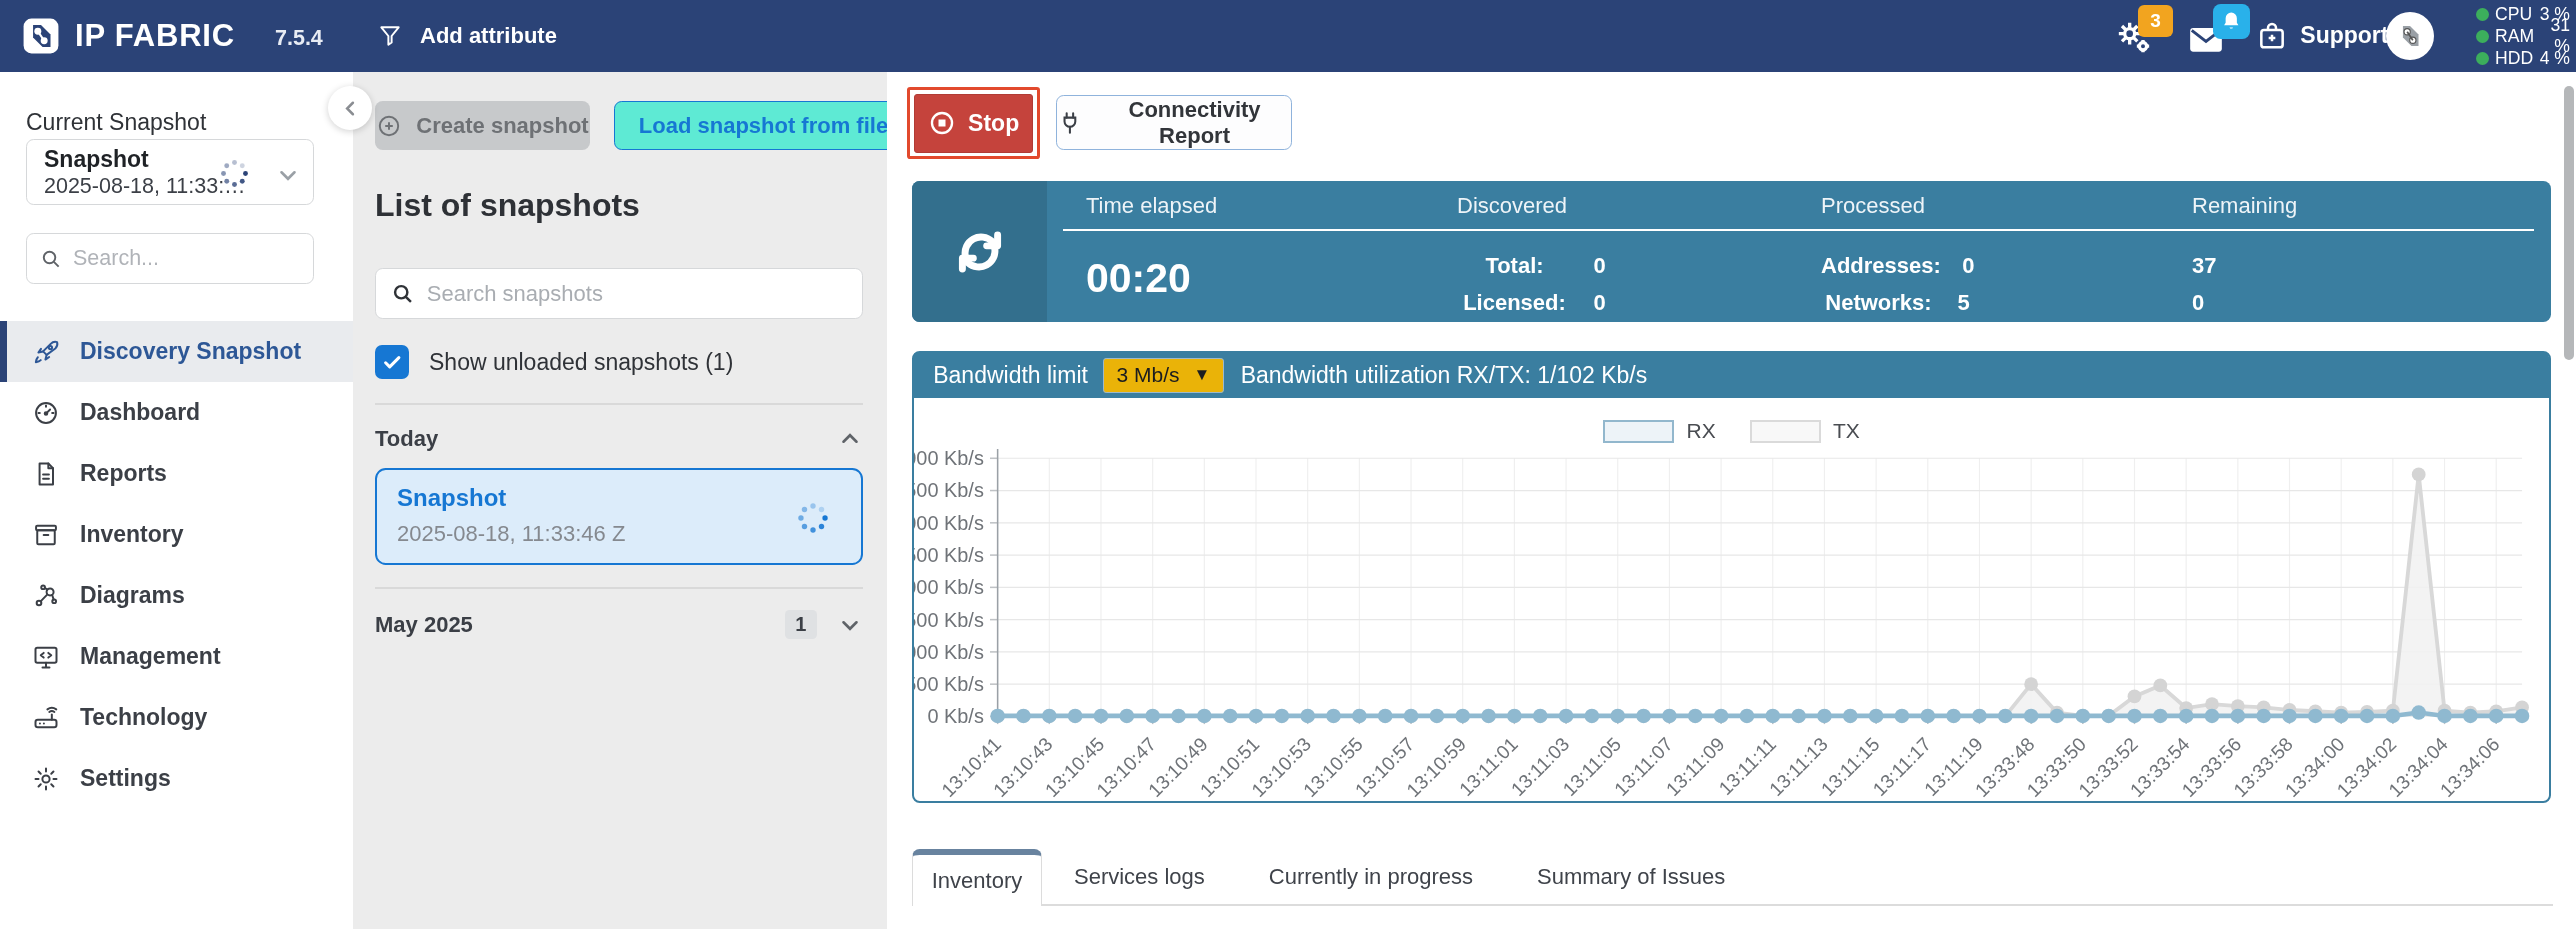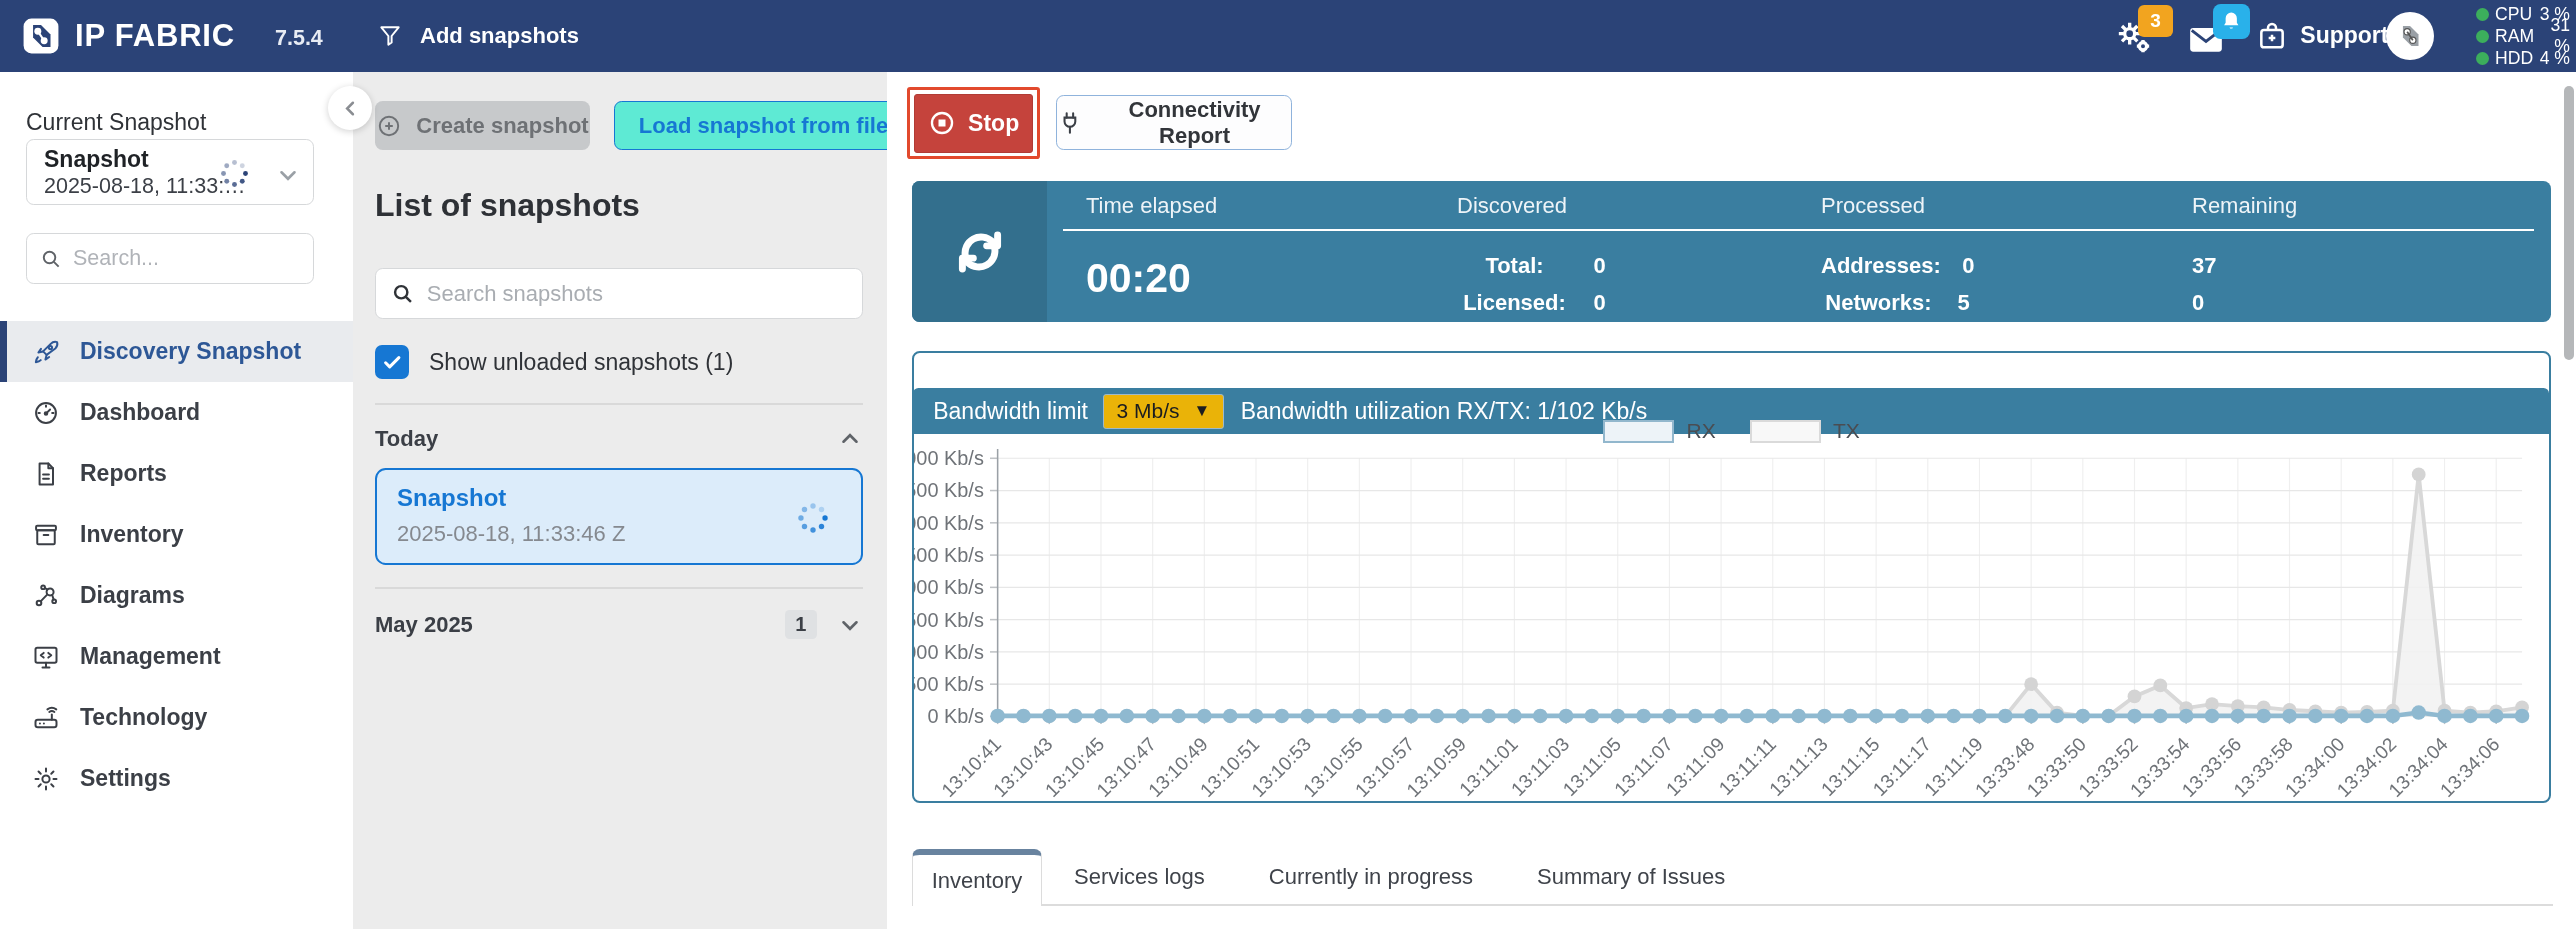--- a/index.html
+++ b/index.html
@@ -101,21 +101,21 @@
   .p-header { position:absolute; top:12.3px; font-size:22px; color:#eef4f8; }
   .p-time-value { position:absolute; left:174px; top:74px; font-size:41px; font-weight:700; color:#fff; }
   .p-row { display:flex; height:37px; align-items:center; font-size:22px; font-weight:700; color:#fff; }
   .p-row .lbl { min-width:115px; text-align:center; }
   .p-row .val { margin-left:21.5px; }
   .p-rows { position:absolute; top:66px; }
 
   .bw-panel { position:absolute; left:25px; top:279px; width:1639px; height:452px; border:2.3px solid #3a7ea0; border-radius:7.7px;
               background:#fff; }
   .bw-header { position:absolute; left:-0.8px; top:-0.8px; width:1636px; height:46px; background:#3a7ea0; border-radius:5.4px 5.4px 0 0;
-               display:flex; align-items:center; padding-left:20px;margin-top:36px; }
+               display:flex; align-items:center; padding-left:20px; }
   .bw-title { font-size:23px; color:#fff; }
   .bw-select { margin-left:15.3px; height:35px; background:#eab308; border:0.8px solid #9db9cb; border-radius:3.1px; padding:0 12.3px;
                font-size:21px; color:#1b1d20; display:flex; align-items:center; gap:14px; cursor:pointer; }
   .bw-util { margin-left:17px; font-size:23px; color:#fff; }
   .legend { position:absolute; left:0; top:66px; width:100%; display:flex; justify-content:center; gap:34px; }
   .legend-item { display:flex; align-items:center; gap:12.3px; cursor:pointer; }
   .legend-swatch { width:71px; height:23px; }
   .legend-label { font-size:21px; color:#4a4d52; }
   #chart-svg { position:absolute; left:0; top:44px; }
   .ytick { font-size:26px; fill:#6f7378; font-family:"Liberation Sans","DejaVu Sans",sans-serif; }
@@ -147,21 +147,21 @@
     </span>
     <span class="brand">IP FABRIC</span>
     <span class="version">7.5.4</span>
 
     <button class="add-attr">
       <span style="display:flex;">
         <svg viewBox="0 0 24 24" width="26" height="26" fill="none" stroke="currentColor" stroke-width="1.8" stroke-linejoin="round">
             <path d="M4 4h16l-6.5 8v6l-3 2v-8z"></path>
           </svg>
       </span>
-      <span>Add snapshots</span>
+      <span>Add attribute</span>
     </button>
 
     <span class="tb-icon" style="left:2113px; top:17px;">
       <svg viewBox="0 0 24 24" width="40" height="40" fill="none" stroke="#fff" stroke-width="2">
           <circle cx="10" cy="10" r="3"></circle>
           <path d="M10 3.5v3M10 13.5v3M3.5 10h3M13.5 10h3M5.4 5.4l2.1 2.1M12.5 12.5l2.1 2.1M14.6 5.4l-2.1 2.1M7.5 12.5l-2.1 2.1"></path>
           <circle cx="18" cy="17.5" r="2.2"></circle>
           <path d="M18 13.8v1.6M18 19.6v1.6M14.3 17.5h1.6M20.1 17.5h1.6"></path>
         </svg>
     </span>

